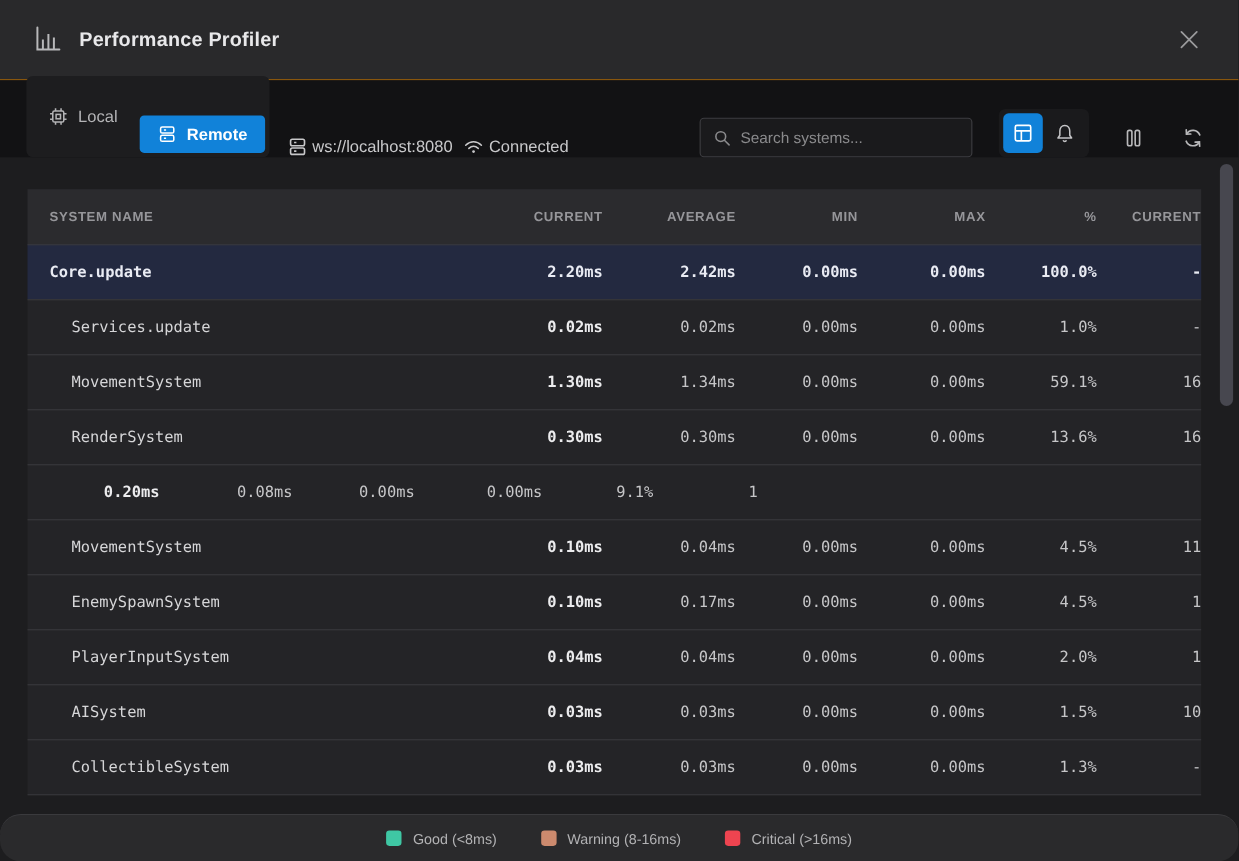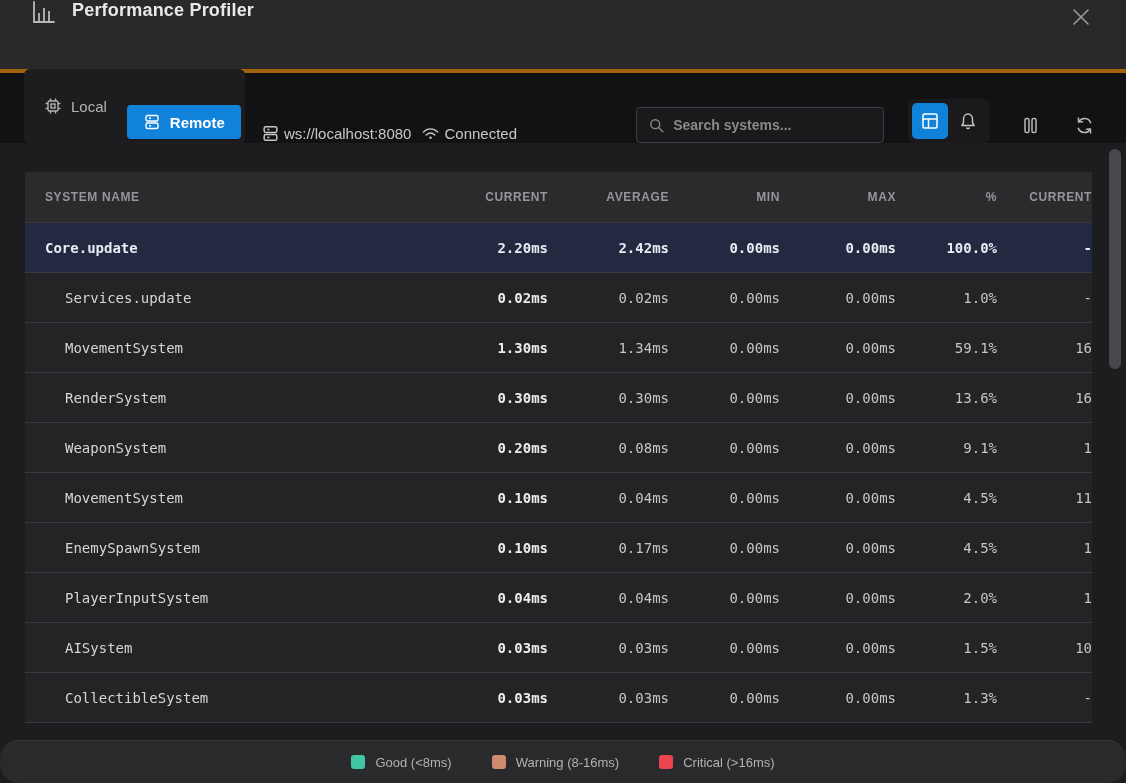--- a/index.html
+++ b/index.html
@@ -9,23 +9,23 @@
     background: #1d1d1f;
     color: #d6d6d8;
     display: flex;
     flex-direction: column;
   }
 
   
   .titlebar {
     height: 73px;
     background: #29292b;
-    border-bottom: 4px solid #a16207;
+    border-bottom: 1px solid #a16207;
     display: flex;
-    align-items: flex-start;
+    align-items: center;
     padding: 0 28px 0 30px;
     flex-shrink: 0;
   }
   .titlebar .app-icon { display: flex; align-items: center; margin-right: 16px; }
   .titlebar h1 {
     font-size: 18px;
     font-weight: 600;
     color: #e8e8ea;
     letter-spacing: 0.2px;
     flex: 1;
@@ -79,21 +79,20 @@
     border: 1px solid #3e3e42;
     border-radius: 4px;
     display: flex; align-items: center;
     padding: 0 12px; gap: 9px;
     margin-right: 14px;
   }
   .search-box input {
     background: transparent; border: none; outline: none;
     color: #ec4899; font-size: 14px; width: 100%;
     font-family: inherit;
-    font-weight: bold;
   }
   .search-box input::placeholder { color: #8a8a8c; }
   .icon-group {
     background: #1a1a1c;
     border-radius: 6px;
     padding: 4px;
     display: flex; gap: 2px;
     margin-right: 12px;
   }
   .icon-btn {
@@ -329,21 +328,20 @@
         <div class="trow">
           <div class="cell c-name indent-1">RenderSystem</div>
           <div class="cell c-num c-current">0.30ms</div>
           <div class="cell c-num c-average">0.30ms</div>
           <div class="cell c-num c-min">0.00ms</div>
           <div class="cell c-num c-max">0.00ms</div>
           <div class="cell c-num c-percent">13.6%</div>
           <div class="cell c-num c-entities">16</div>
         </div>
         <div class="trow">
-          <div class="cell c-name indent-1">WeaponSystem</div>
           <div class="cell c-num c-current">0.20ms</div>
           <div class="cell c-num c-average">0.08ms</div>
           <div class="cell c-num c-min">0.00ms</div>
           <div class="cell c-num c-max">0.00ms</div>
           <div class="cell c-num c-percent">9.1%</div>
           <div class="cell c-num c-entities">1</div>
         </div>
         <div class="trow">
           <div class="cell c-name indent-1">MovementSystem</div>
           <div class="cell c-num c-current">0.10ms</div>

